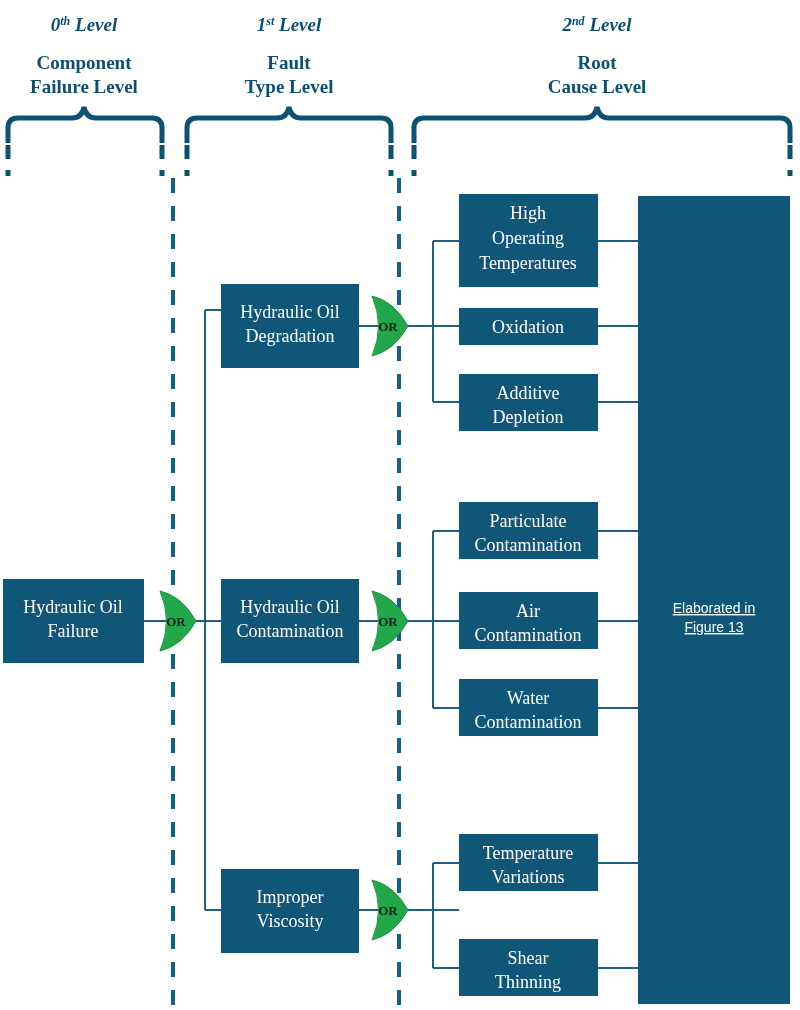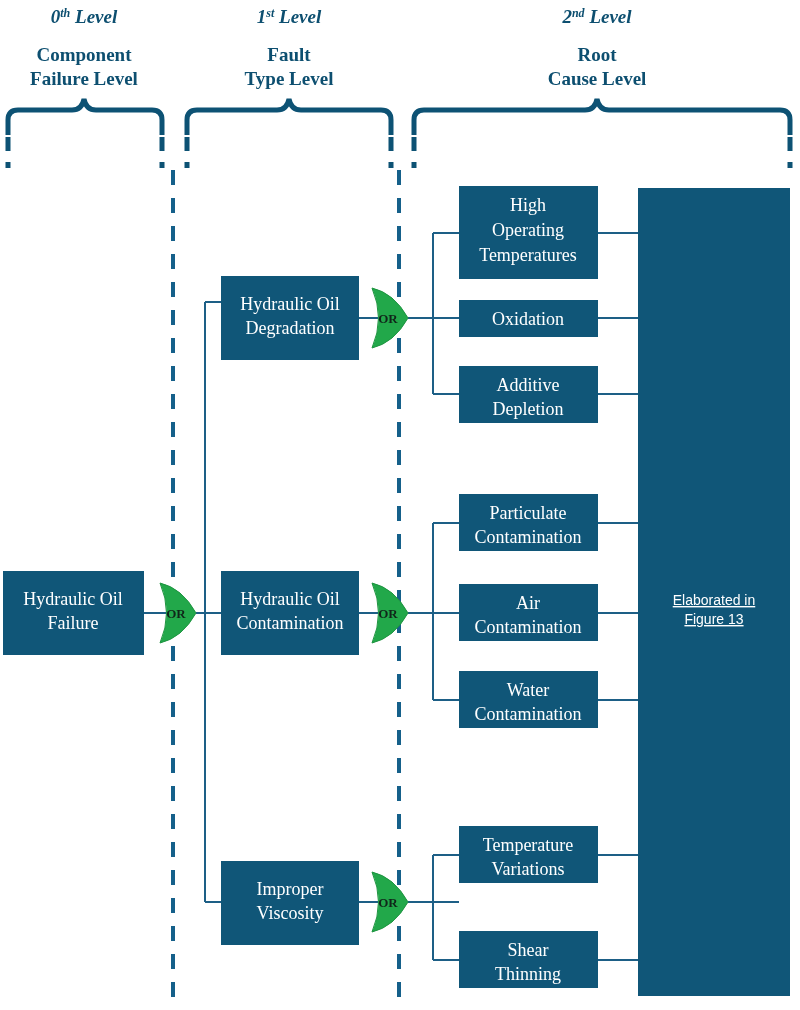--- a/index.html
+++ b/index.html
@@ -11,21 +11,21 @@
   body {
     width: 800px;
     height: 1010px;
     position: relative;
     overflow: hidden;
     font-family: "Liberation Serif", "DejaVu Serif", serif;
   }
   #diagram-root {
     position: absolute;
     left: 0;
-    top: 0;
+    top: 8px;
     width: 800px;
     height: 894px;
   }
   svg#fault-tree {
     display: block;
     width: 800px;
     height: 1010px;
   }
   .level-title {
     font-family: "Liberation Serif", "DejaVu Serif", serif;

